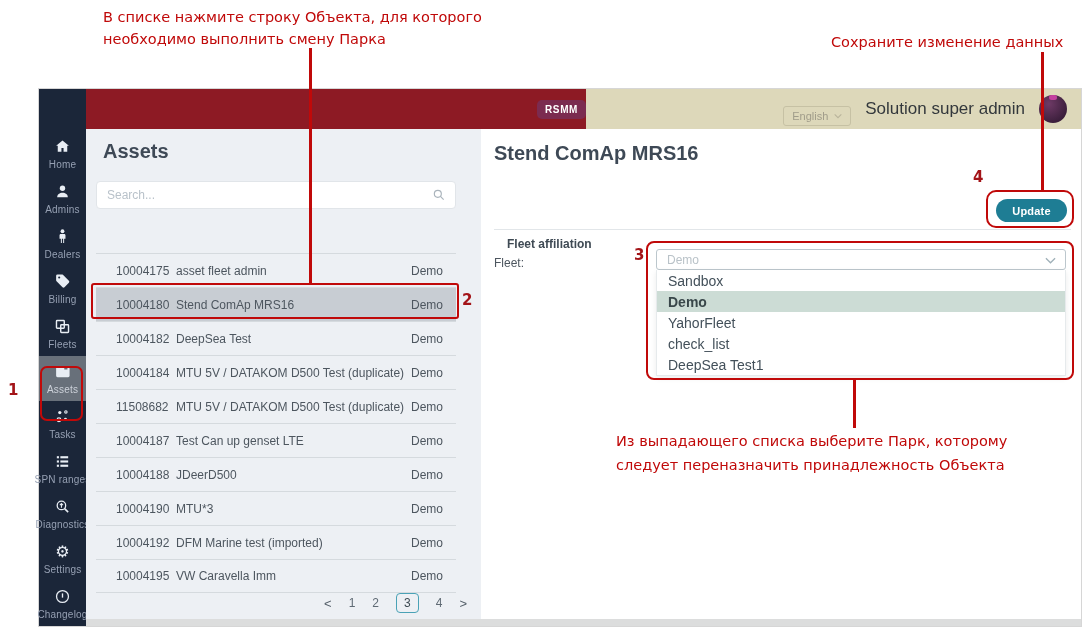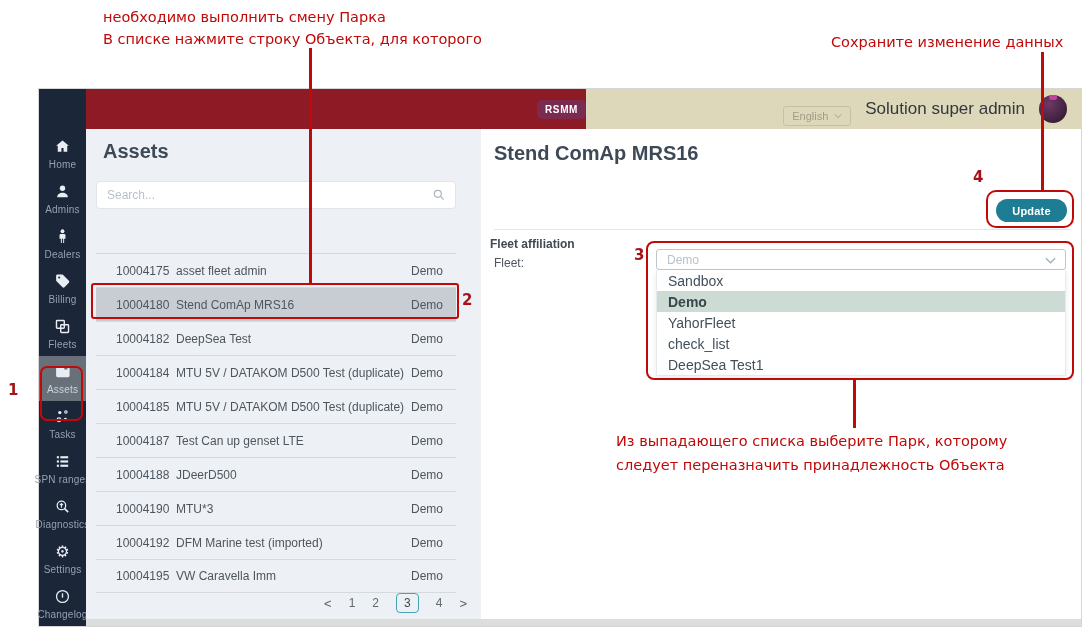--- a/index.html
+++ b/index.html
@@ -76,21 +76,21 @@
   .pg.current { border:1px solid var(--page_current_border); border-radius:4px; padding:2px 7px;
     color:#3d4a52; }
 
   
   .detail-panel { flex:1; background:#fff; position:relative; min-width:0; }
   .detail-title { position:absolute; left:13px; top:13px; font-size:20px; color:#3e4956; }
   .update-btn { position:absolute; left:515px; top:70px; width:71px; height:23px;
     background:var(--teal); border:none; border-radius:12px; color:#fff; font-size:11px;
     font-weight:bold; font-family:inherit; cursor:pointer; letter-spacing:.2px; }
   .divider { position:absolute; left:13px; top:100px; width:577px; height:1px; background:#e2e6e9; }
-  .section-label { position:absolute; left:9px; top:108px; font-size:12px; font-weight:bold; color:#3f4a54;text-align:center; }
+  .section-label { position:absolute; left:26px; top:108px; font-size:12px; font-weight:bold; color:#3f4a54;text-align:center; }
   .field-label { position:absolute; left:13px; top:127px; font-size:12px; color:#4d565f; }
   .select { position:absolute; left:175px; top:120px; width:410px; height:21px;
     border:1px solid #bcc7cd; border-radius:3px; background:#fff; display:flex; align-items:center;
     padding:0 10px; font-size:12px; color:#b9c2c8; cursor:pointer; }
   .select .chev { position:absolute; right:9px; top:5px; color:#9fb0b8; display:flex; }
   .options { position:absolute; left:175px; top:141px; width:410px; background:#fff;
     border:1px solid #e6eaec; border-top:none; box-shadow:0 2px 6px rgba(0,0,0,.08); }
   .option { height:21px; display:flex; align-items:center; padding-left:11px; font-size:14px;
     color:#43505a; cursor:pointer; }
   .option.highlight { background:var(--option_highlight); font-weight:bold; color:#39474a; }
@@ -279,21 +279,21 @@
               <span class="c-id">10004182</span>
               <span class="c-name">DeepSea Test</span>
               <span class="c-fleet">Demo</span>
             </div>
             <div class="trow">
               <span class="c-id">10004184</span>
               <span class="c-name">MTU 5V / DATAKOM D500 Test (duplicate)</span>
               <span class="c-fleet">Demo</span>
             </div>
             <div class="trow">
-              <span class="c-id">10004185</span>
+              <span class="c-id">11508682</span>
               <span class="c-name">MTU 5V / DATAKOM D500 Test (duplicate)</span>
               <span class="c-fleet">Demo</span>
             </div>
             <div class="trow">
               <span class="c-id">10004187</span>
               <span class="c-name">Test Can up genset LTE</span>
               <span class="c-fleet">Demo</span>
             </div>
             <div class="trow">
               <span class="c-id">10004188</span>
@@ -352,22 +352,22 @@
           </div>
         </section>
 
       </div>
 
       <div class="bottom-strip"></div>
     </div>
   </div>
 
   <div class="ann ann-text t1">
+    <div>В списке нажмите строку Объекта, для которого</div>
     <div>необходимо выполнить смену Парка</div>
-    <div>В списке нажмите строку Объекта, для которого</div>
   </div>
   <div class="ann ann-line l1"></div>
   <div class="ann ann-box b-assets"></div>
   <div class="ann ann-marker m1">1</div>
   <div class="ann ann-box b-row"></div>
   <div class="ann ann-marker m2">2</div>
 
   <div class="ann ann-text t2">
     <div>Сохраните изменение данных</div>
   </div>

